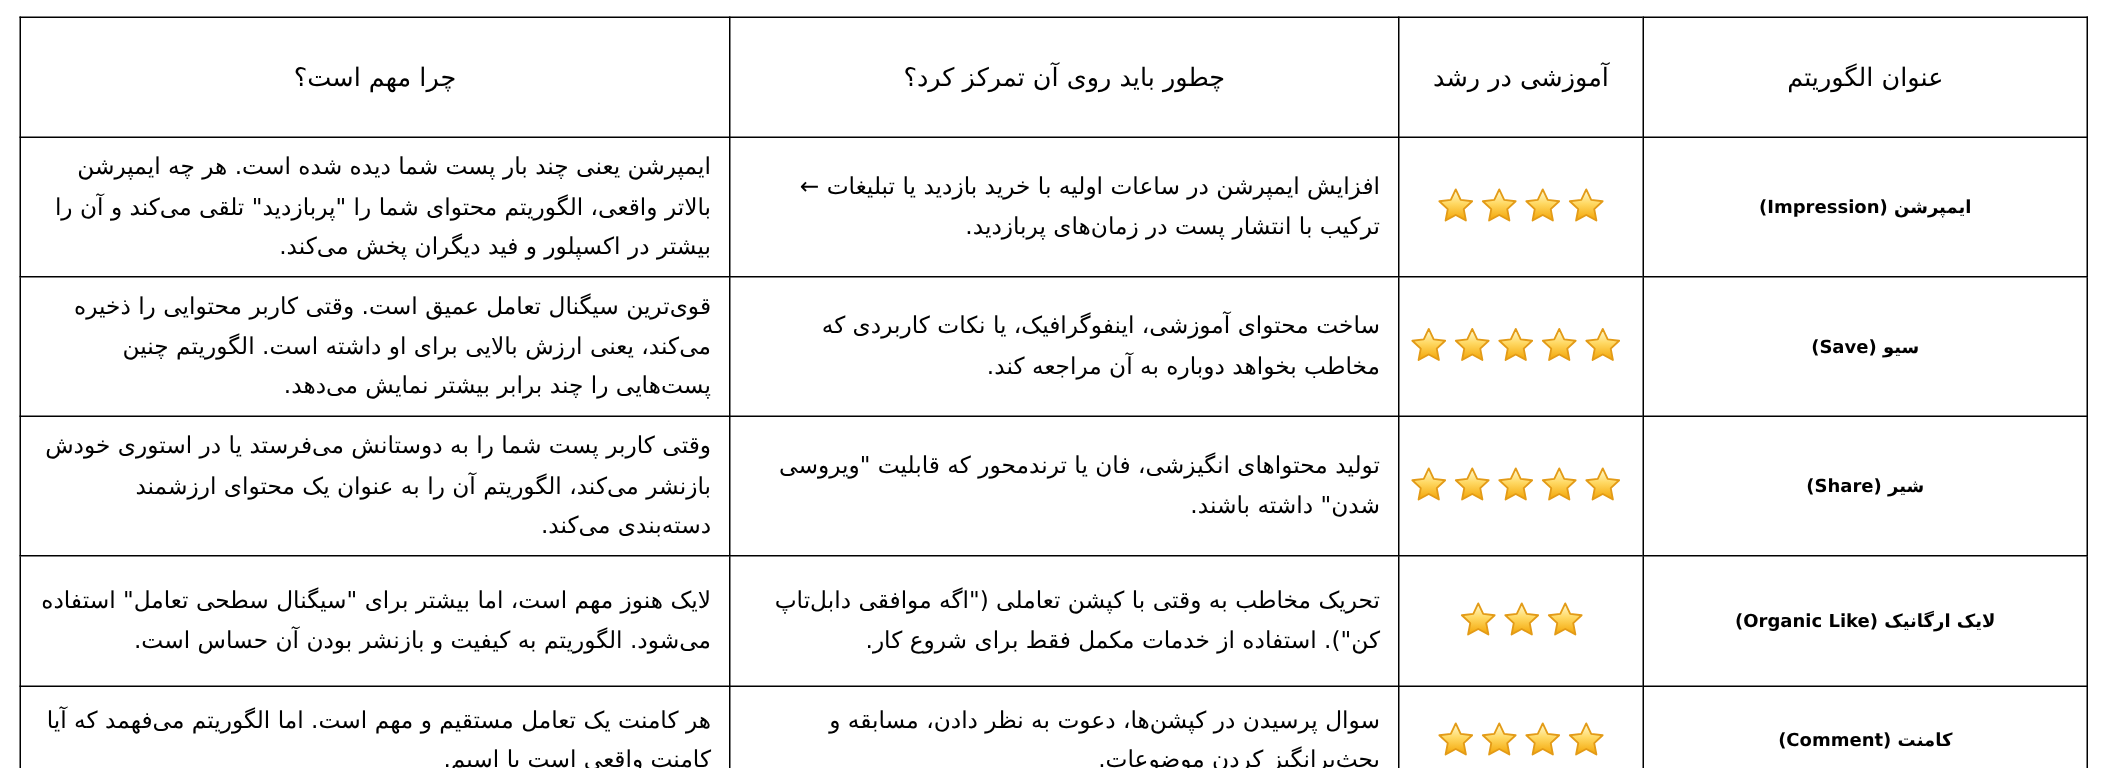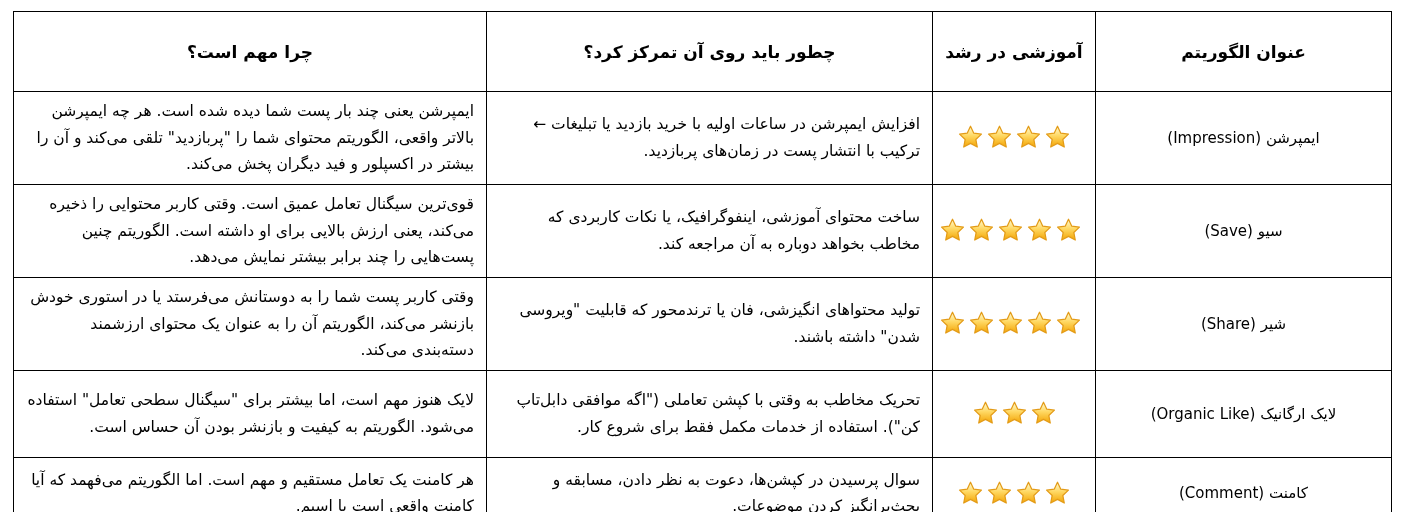--- a/index.html
+++ b/index.html
@@ -15,28 +15,28 @@
     width:1378px;
     background:#fff;
   }
   table.signals th, table.signals td{
     border:1.5px solid #000;
     vertical-align:middle;
     padding:6px 12px;
     box-sizing:border-box;
   }
   th{
-    font-weight:bold;
+    font-weight:normal;
     font-size:17px;
     text-align:center;
     height:80px;
   }
   td.signal{
-    font-weight:normal;
-    font-size:15px;
+    font-weight:bold;
+    font-size:12px;
     text-align:center;
   }
   td.stars{
     text-align:center;
     white-space:nowrap;
     padding:6px 4px;
   }
   td.focus, td.why{
     font-size:15.5px;
     line-height:1.72;

